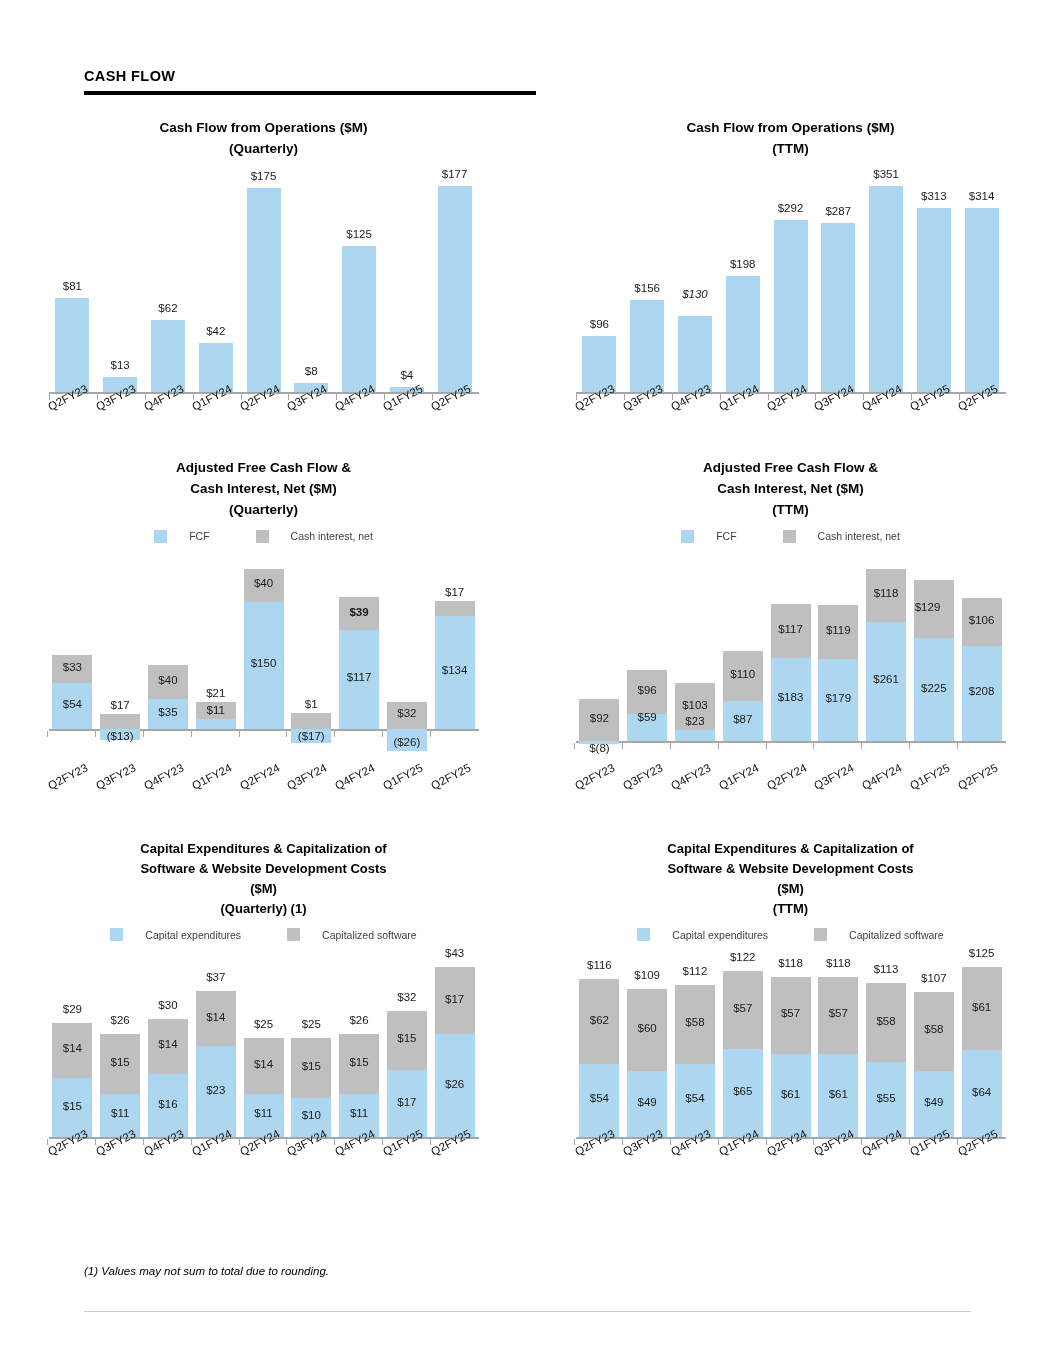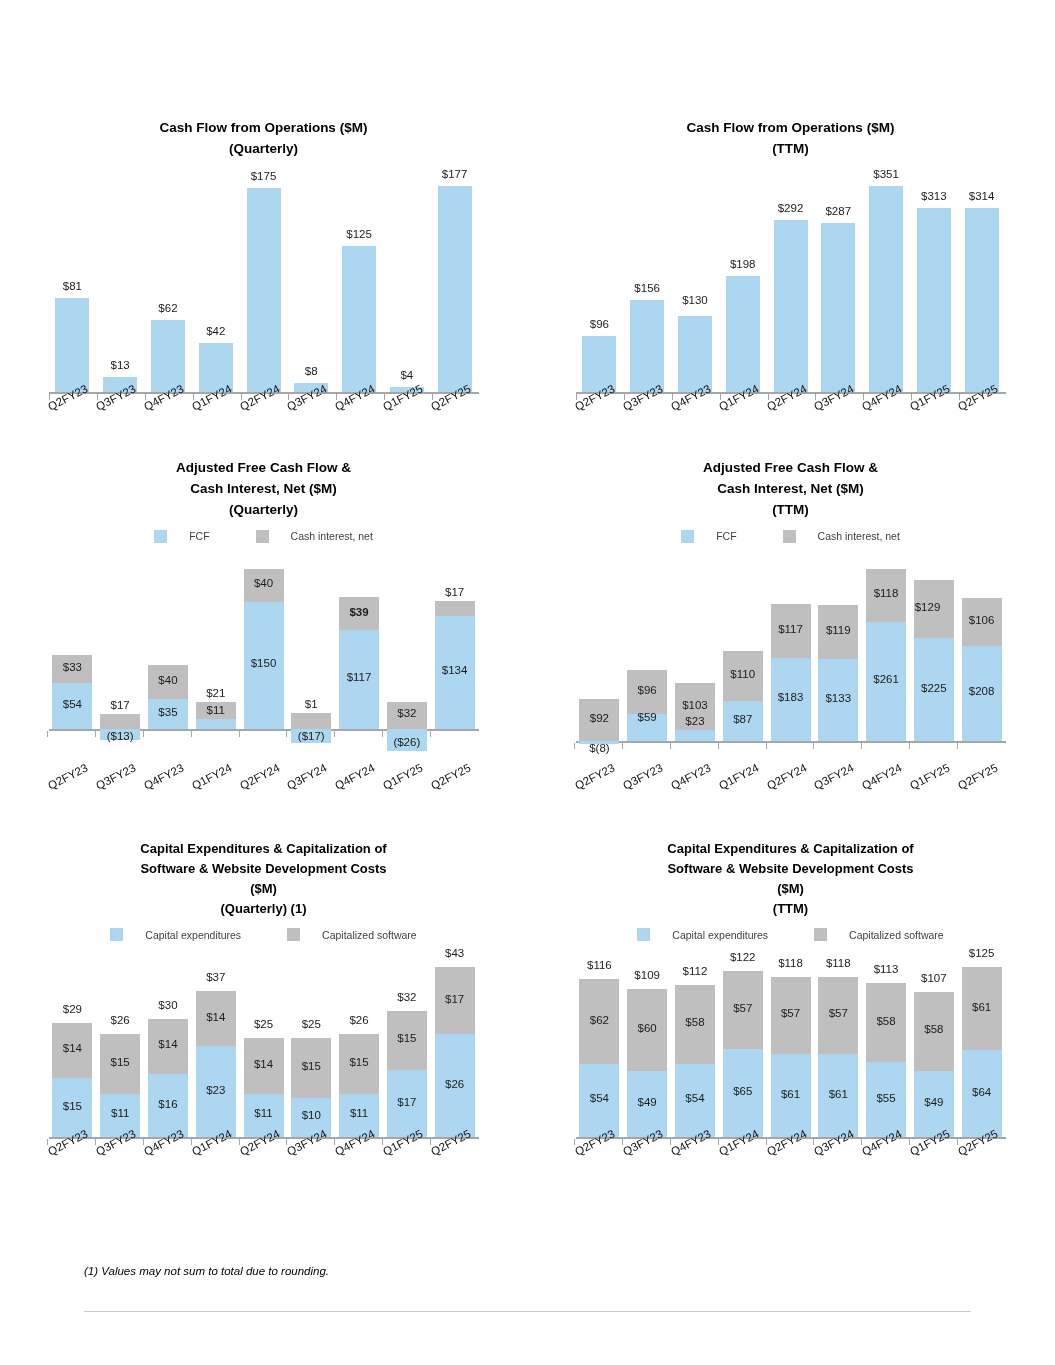--- a/index.html
+++ b/index.html
@@ -80,20 +80,24 @@
     position: absolute; left: 84px; top: 1323px; width: 887px;
     display: flex; justify-content: space-between;
     font-size: 11.5px; color: #000;
   }
 </style>
 </head>
 <body>
 
 <div class="page">
 
+  <div class="section-header">
+    <div class="title">CASH FLOW</div>
+    <div class="rule"></div>
+  </div>
 
   <div class="charts">
 
     <div class="row">
       <div class="cell">
         <div class="chart-title">
           <div>Cash Flow from Operations ($M)</div>
           <div>(Quarterly)</div>
         </div>
         <div class="plot" id="plot-cfo_quarterly" style="width: 430px; height: 290px;">
@@ -146,21 +150,21 @@
             <div class="tick" style="left: 0.888889px; top: 234px; height: 6px;"></div>
             <div class="bar blue" style="position: absolute; left: 6.88889px; width: 34px; top: 175.658px; height: 56.3419px;"></div>
             <div class="vlabel" style="left: -16.1111px; width: 80px; top: 158.658px;">$96</div>
             <div class="xlab" style="left: -2.11111px; top: 242px;">Q2FY23</div>
             <div class="tick" style="left: 48.6667px; top: 234px; height: 6px;"></div>
             <div class="bar blue" style="position: absolute; left: 54.6667px; width: 34px; top: 140.444px; height: 91.5556px;"></div>
             <div class="vlabel" style="left: 31.6667px; width: 80px; top: 123.444px;">$156</div>
             <div class="xlab" style="left: 45.6667px; top: 242px;">Q3FY23</div>
             <div class="tick" style="left: 96.4444px; top: 234px; height: 6px;"></div>
             <div class="bar blue" style="position: absolute; left: 102.444px; width: 34px; top: 155.704px; height: 76.2963px;"></div>
-            <div class="vlabel" style="left: 79.4444px; width: 80px; top: 135px;">$130</div>
+            <div class="vlabel" style="left: 79.4444px; width: 80px; top: 129px; font-style: italic;">$130</div>
             <div class="xlab" style="left: 93.4444px; top: 242px;">Q4FY23</div>
             <div class="tick" style="left: 144.222px; top: 234px; height: 6px;"></div>
             <div class="bar blue" style="position: absolute; left: 150.222px; width: 34px; top: 115.795px; height: 116.205px;"></div>
             <div class="vlabel" style="left: 127.222px; width: 80px; top: 98.7949px;">$198</div>
             <div class="xlab" style="left: 141.222px; top: 242px;">Q1FY24</div>
             <div class="tick" style="left: 192px; top: 234px; height: 6px;"></div>
             <div class="bar blue" style="position: absolute; left: 198px; width: 34px; top: 60.6268px; height: 171.373px;"></div>
             <div class="vlabel" style="left: 175px; width: 80px; top: 43.6268px;">$292</div>
             <div class="xlab" style="left: 189px; top: 242px;">Q2FY24</div>
             <div class="tick" style="left: 239.778px; top: 234px; height: 6px;"></div>
@@ -304,21 +308,21 @@
             <div class="xlab" style="left: 141.222px; top: 238px;">Q1FY24</div>
             <div class="tick" style="left: 190px; top: 200px; height: 6px;"></div>
             <div class="bar blue" style="position: absolute; left: 195px; width: 40px; top: 114.95px; height: 83.0501px;"></div>
             <div class="bar gray" style="position: absolute; left: 195px; width: 40px; top: 61.8522px; height: 53.0976px;"></div>
             <div class="vlabel inner" style="left: 175px; width: 80px; top: 149.475px;">$183</div>
             <div class="vlabel inner" style="left: 175px; width: 80px; top: 81.4011px;">$117</div>
             <div class="xlab" style="left: 189px; top: 238px;">Q2FY24</div>
             <div class="tick" style="left: 237.778px; top: 200px; height: 6px;"></div>
             <div class="bar blue" style="position: absolute; left: 242.778px; width: 40px; top: 116.765px; height: 81.2348px;"></div>
             <div class="bar gray" style="position: absolute; left: 242.778px; width: 40px; top: 62.7599px; height: 54.0053px;"></div>
-            <div class="vlabel inner" style="left: 222.778px; width: 80px; top: 150.383px;">$133</div>
+            <div class="vlabel inner" style="left: 222.778px; width: 80px; top: 150.383px;">$179</div>
             <div class="vlabel inner" style="left: 222.778px; width: 80px; top: 82.7625px;">$119</div>
             <div class="xlab" style="left: 236.778px; top: 238px;">Q3FY24</div>
             <div class="tick" style="left: 285.556px; top: 200px; height: 6px;"></div>
             <div class="bar blue" style="position: absolute; left: 290.556px; width: 40px; top: 79.5515px; height: 118.449px;"></div>
             <div class="bar gray" style="position: absolute; left: 290.556px; width: 40px; top: 26px; height: 53.5515px;"></div>
             <div class="vlabel inner" style="left: 270.556px; width: 80px; top: 131.776px;">$261</div>
             <div class="vlabel inner" style="left: 270.556px; width: 80px; top: 45.7757px;">$118</div>
             <div class="xlab" style="left: 284.556px; top: 238px;">Q4FY24</div>
             <div class="tick" style="left: 333.333px; top: 200px; height: 6px;"></div>
             <div class="bar blue" style="position: absolute; left: 338.333px; width: 40px; top: 95.8892px; height: 102.111px;"></div>

